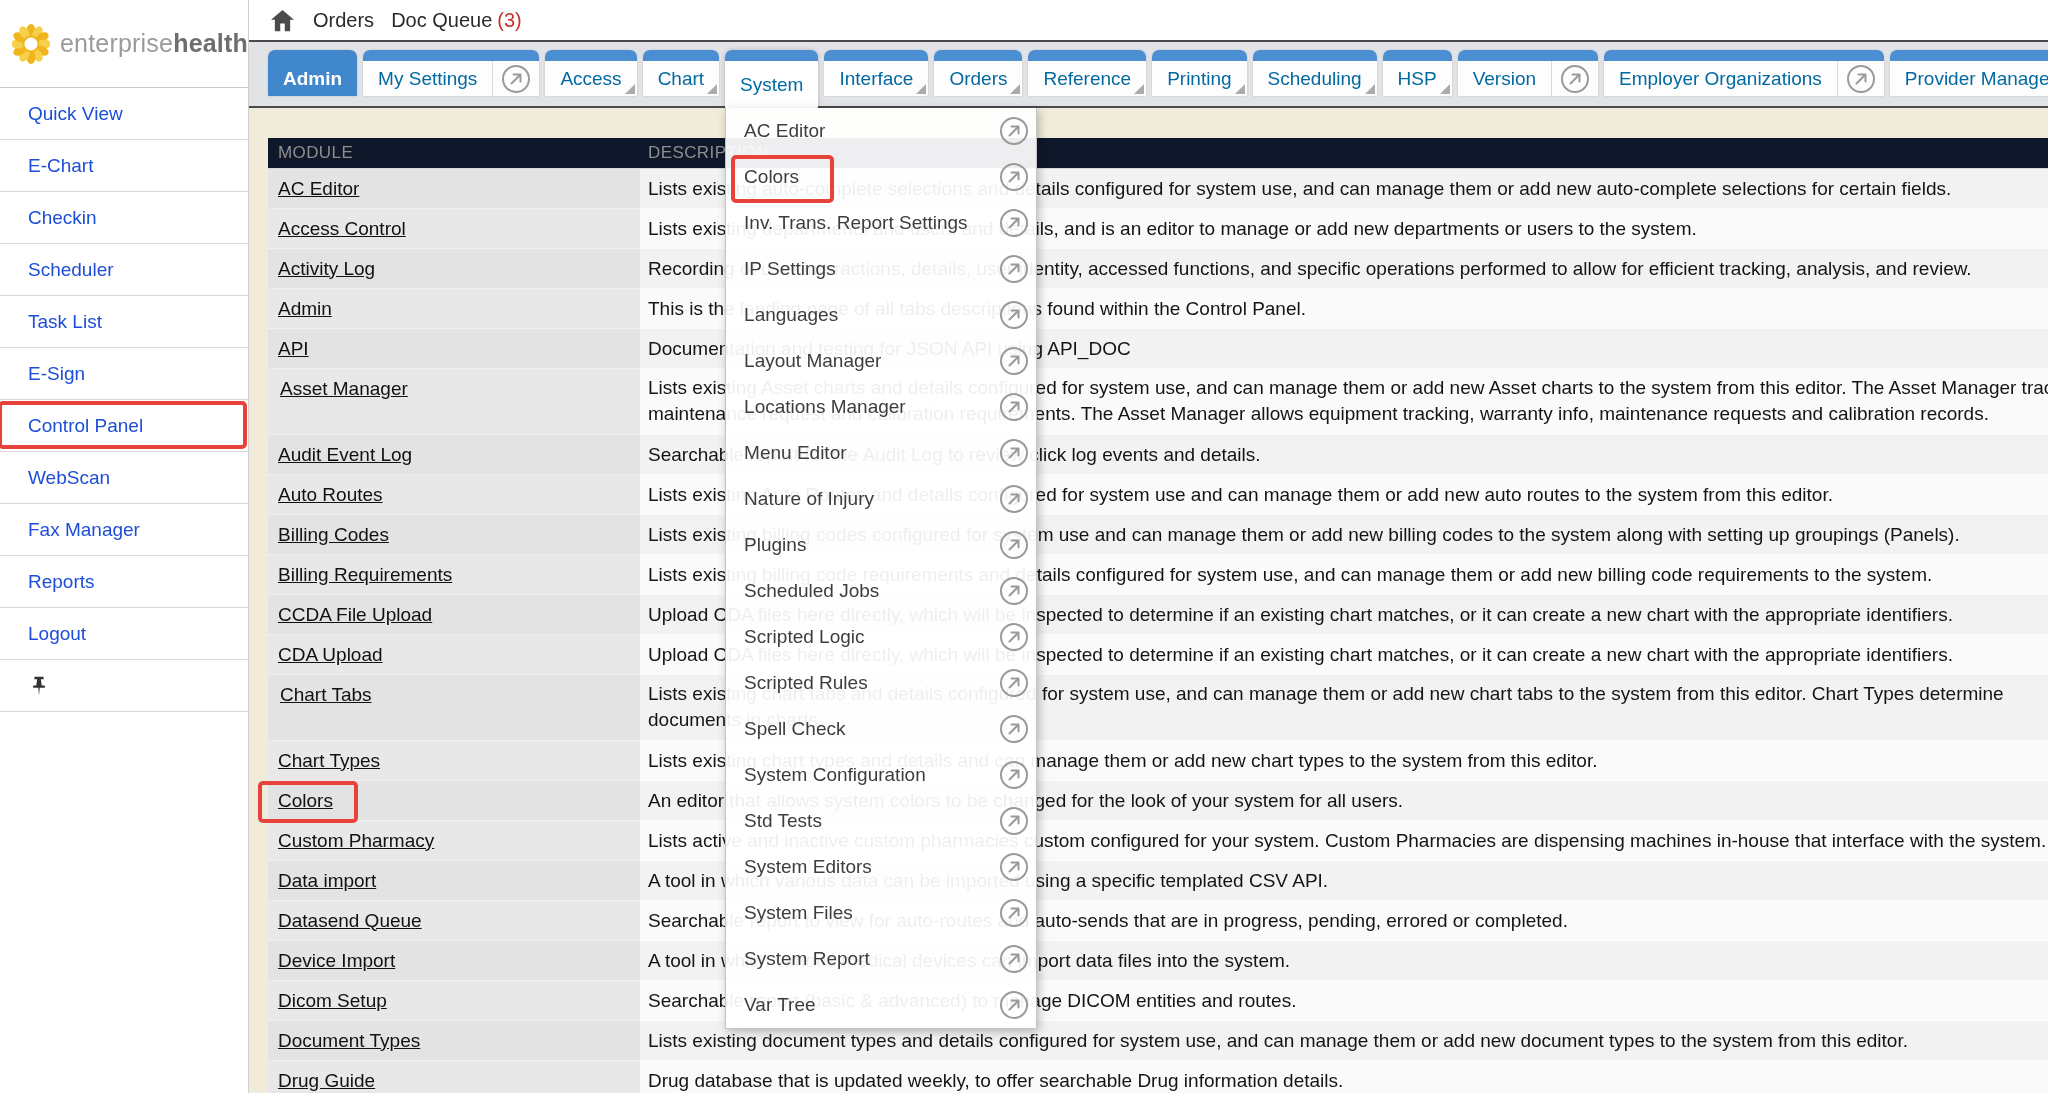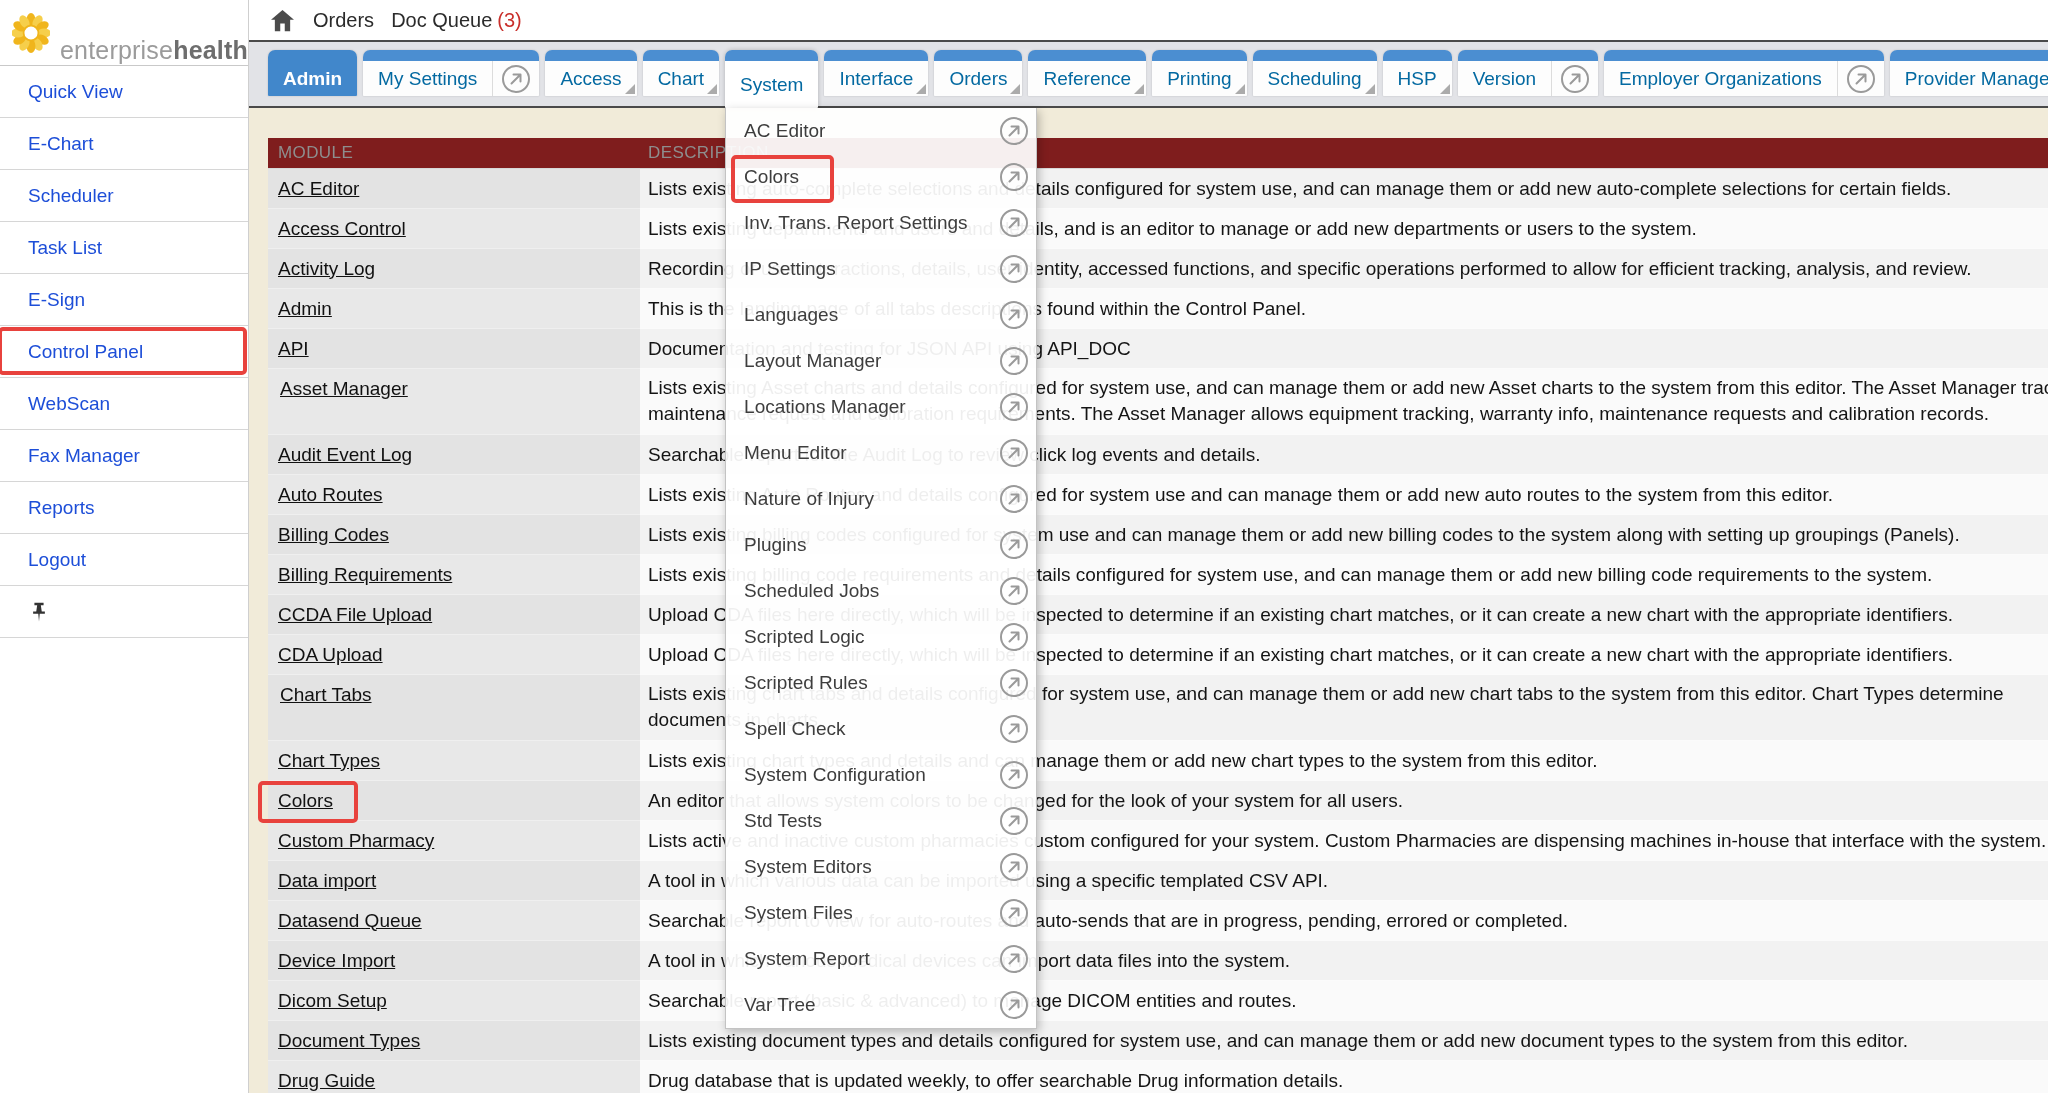--- a/index.html
+++ b/index.html
@@ -4,21 +4,21 @@
 <style>
   html,body{margin:0;padding:0;}
   body{
     width:2048px;height:1093px;overflow:hidden;position:relative;
     background:#f1ebd9;
     font-family:"Liberation Sans","DejaVu Sans",sans-serif;
     color:#222;
   }
   
   .sidebar{position:absolute;left:0;top:0;width:248px;height:1093px;background:#fff;border-right:1px solid #cfcfcf;z-index:10;}
-  .logo-row{height:66px;border-bottom:1px solid #c9c9c9;display:flex;align-items:flex-end;padding-left:12px;box-sizing:border-box;}
+  .logo-row{height:88px;border-bottom:1px solid #c9c9c9;display:flex;align-items:center;padding-left:12px;box-sizing:border-box;}
   .brand{margin-left:10px;font-size:25px;letter-spacing:.2px;}
   .brand .lt{color:#9b9b9b;font-weight:400;}
   .brand .bd{color:#6e6e6e;font-weight:700;}
   .side-item{position:relative;height:51px;border-bottom:1px solid #d6d6d6;display:flex;align-items:center;padding-left:28px;font-size:19px;color:#1d4ed8;cursor:pointer;background:#fff;}
   .pin-row{height:51px;border-bottom:1px solid #d6d6d6;display:flex;align-items:center;padding-left:28px;}
   
   .topbar{position:absolute;left:249px;top:0;right:0;height:40px;background:#fff;border-bottom:2px solid #4a4a4a;display:flex;align-items:center;z-index:5;}
   .topbar .home{margin-left:20px;display:flex;align-items:center;cursor:pointer;}
   .crumb{margin-left:17px;font-size:20px;color:#2b2b2b;cursor:pointer;}
   .crumb-badge{margin-left:5px;font-size:20px;color:#c9302c;}
@@ -39,21 +39,21 @@
   .ext-wrap{width:46px;display:flex;justify-content:center;align-items:center;}
   .ext-icon{width:30px;height:30px;display:block;}
   
   .menu-panel{position:absolute;left:0;top:58px;width:310px;background:rgba(255,255,255,0.93);border:1px solid #c3c3c3;border-top:none;box-shadow:2px 3px 9px rgba(0,0,0,.25);z-index:40;}
   .menu-item{position:relative;height:46px;display:flex;align-items:center;cursor:pointer;}
   .menu-item .mlbl{flex:1;padding-left:18px;font-size:19px;color:#3d3d3d;}
   .menu-item .ext-wrap{width:44px;}
   
   .content{position:absolute;left:249px;top:108px;right:0;bottom:0;background:#f1ebd9;z-index:1;}
   .cp-table{margin:30px 0 0 19px;}
-  .thead{display:flex;height:30px;background:#7f1d1d;border-bottom:1px solid #d8d8d8;align-items:center;}
+  .thead{display:flex;height:30px;background:#0f172a;border-bottom:1px solid #d8d8d8;align-items:center;}
   .thead .h-mod{width:372px;box-sizing:border-box;padding-left:10px;font-size:17px;color:#8e8e8e;letter-spacing:.4px;}
   .thead .h-desc{flex:1;font-size:17px;color:#8e8e8e;letter-spacing:.4px;padding-left:8px;}
   .row{display:flex;height:40px;}
   .row.tall{height:66px;}
   .cell-mod{position:relative;width:372px;box-sizing:border-box;padding-left:10px;display:flex;align-items:center;background:#e3e3e3;border-bottom:1px solid #efefef;}
   .row:nth-child(even) .cell-mod{background:#e8e8e8;}
   .cell-desc{flex:1;overflow:hidden;display:flex;flex-direction:column;justify-content:center;background:#f2f2f2;border-bottom:1px solid #fbfbfb;padding-left:8px;box-sizing:border-box;}
   .row:nth-child(even) .cell-desc{background:#fafafa;}
   .row.tall .cell-mod{align-items:flex-start;padding-top:9px;padding-left:12px;}
   .row.tall .cell-desc{justify-content:flex-start;padding-top:6px;}
@@ -89,20 +89,21 @@
           </g>
         <circle r="12.5" fill="#ffffff"></circle>
         <circle r="12.5" fill="none" stroke="#f0b51c" stroke-width="3"></circle>
       </g>
     </svg>
     <div class="brand"><span class="lt">enterprise</span><span class="bd">health</span></div>
   </div>
   <nav id="side-nav">
       <div class="side-item">Quick View</div>
       <div class="side-item">E-Chart</div>
+      <div class="side-item">Checkin</div>
       <div class="side-item">Scheduler</div>
       <div class="side-item">Task List</div>
       <div class="side-item">E-Sign</div>
       <div class="side-item">Control Panel<div class="annot side"></div></div>
       <div class="side-item">WebScan</div>
       <div class="side-item">Fax Manager</div>
       <div class="side-item">Reports</div>
       <div class="side-item">Logout</div>
     </nav>
   <div class="pin-row">

